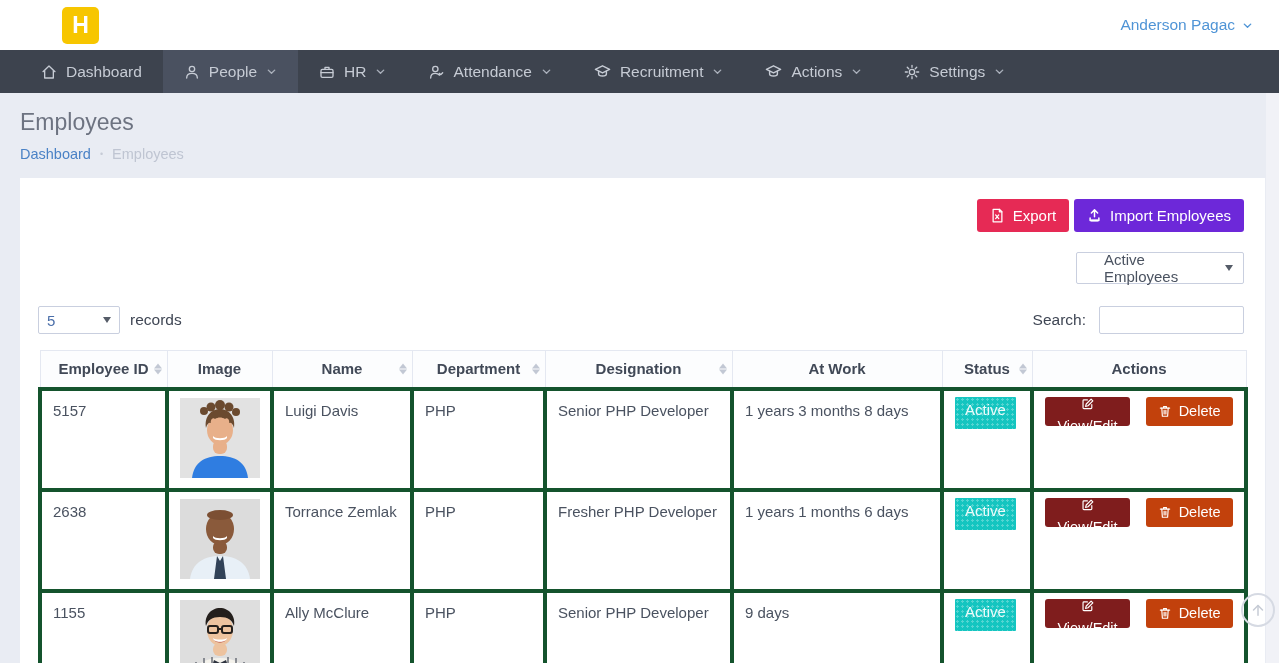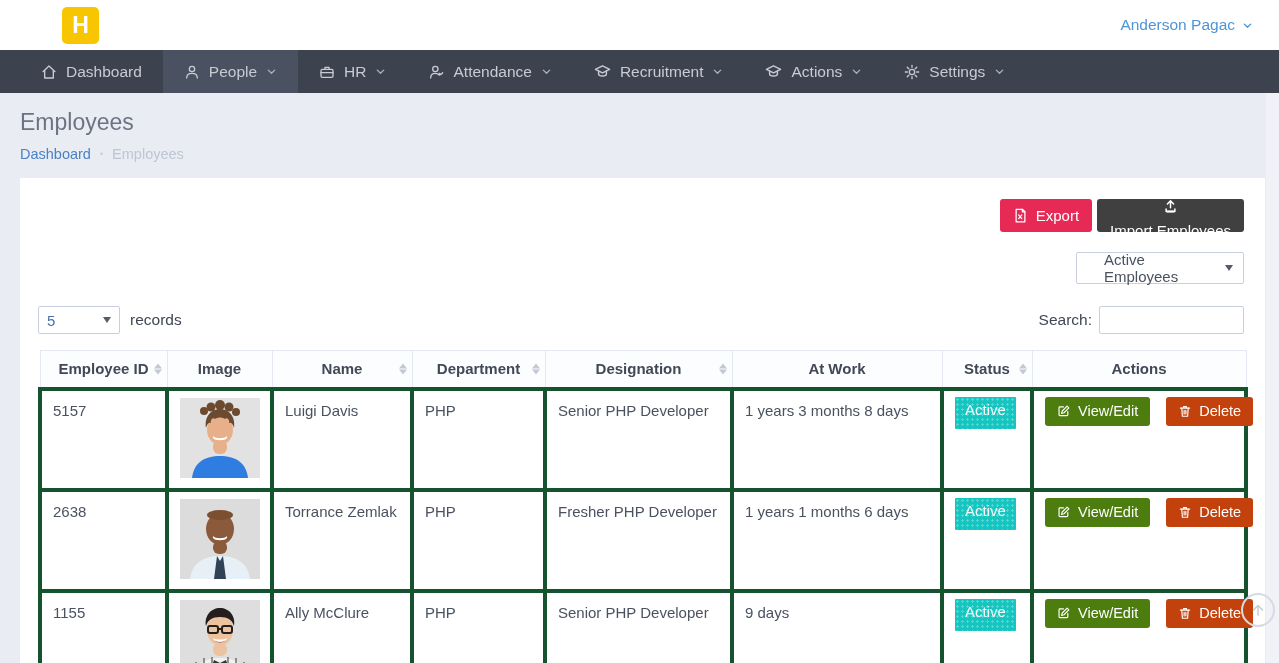--- a/index.html
+++ b/index.html
@@ -40,36 +40,36 @@
 
   .card { position:absolute; left:20px; right:14px; top:85px; height:600px;
     background:#ffffff; padding:21px 21px 0 18px; }
 
   .btn-row { display:flex; justify-content:flex-end; gap:5px; }
   .btn { display:inline-flex; align-items:center; gap:8px; height:33px;
     padding:0 13px; border:none; border-radius:3px; color:#fff; font-size:15px;
     font-family:inherit; cursor:pointer; }
   .btn svg { stroke:#fff; }
   .btn-export { background:#e62a55; }
-  .btn-import { background:#404040;flex-direction:column; }
+  .btn-import { background:#6d28d9; }
 
   .filter-row { display:flex; justify-content:flex-end; margin-top:20px; }
   .select-box { height:32px; border:1px solid #c9cfdf; border-radius:2px;
     background:#fff; display:flex; align-items:center; justify-content:space-between;
     color:#4a5260; font-size:15px; cursor:pointer; }
   .filter-select { width:168px; padding:0 10px 0 27px;gap:31px; }
   .caret { width:0; height:0; border-left:4px solid transparent;
     border-right:4px solid transparent; border-top:6px solid #555c68; }
 
   .controls-row { display:flex; align-items:center; justify-content:space-between;
     margin-top:22px; }
   .records-group { display:flex; align-items:center; gap:10px; }
   .records-select { width:82px; height:28px; padding:0 8px; color:#4a6ea9; }
   .records-label { font-size:15.5px; color:#3f4654; }
-  .search-group { display:flex; align-items:center; gap:7px; }
+  .search-group { display:flex; align-items:center; gap:13px; }
   .search-label { font-size:15.5px; color:#3f4654; }
   .search-input { width:145px; height:28px; border:1px solid #c9cfdf;
     border-radius:2px; font-size:14px; padding:0 7px; color:#4a5260;
     font-family:inherit; outline:none; }
 
   
   table { margin-top:16px; width:100%; border-collapse:collapse;
     table-layout:fixed; }
   th { height:38px; border:1px solid #e4e8f1; background:#fcfdfe;
     font-size:15px; font-weight:bold; color:#414957; text-align:center;
@@ -89,21 +89,21 @@
   .badge { display:inline-block; padding:4px 10px 11px; background:#14c5c0;
     background-image:radial-gradient(rgba(255,255,255,0.28) 1px, transparent 1.4px);
     background-size:5px 5px; color:rgba(255,255,255,0.92); font-size:15px;
     border-radius:1px; }
   td.cell-actions { text-align:center; }
   .row-btns { display:inline-flex; gap:16px; }
   .btn-sm { display:inline-flex; align-items:center; gap:7px; height:29px;
     padding:0 12px; border:none; border-radius:3px; color:#fff; font-size:14.5px;
     font-family:inherit; cursor:pointer; }
   .btn-sm svg { stroke:#fff; }
-  .btn-viewedit { background:#4d7c0f; }
+  .btn-viewedit { background:#7f1d1d;flex-direction:column; }
   .btn-delete { background:#c2410c; }
 
   
   .scroll-top { position:fixed; right:4px; bottom:36px; width:34px; height:34px;
     border:2px solid #d6dae3; border-radius:50%; display:flex; align-items:center;
     justify-content:center; cursor:pointer; background:transparent; z-index:5; }
   .scroll-top svg { stroke:#c6cbd5; }
 </style>
 </head>
 <body>

